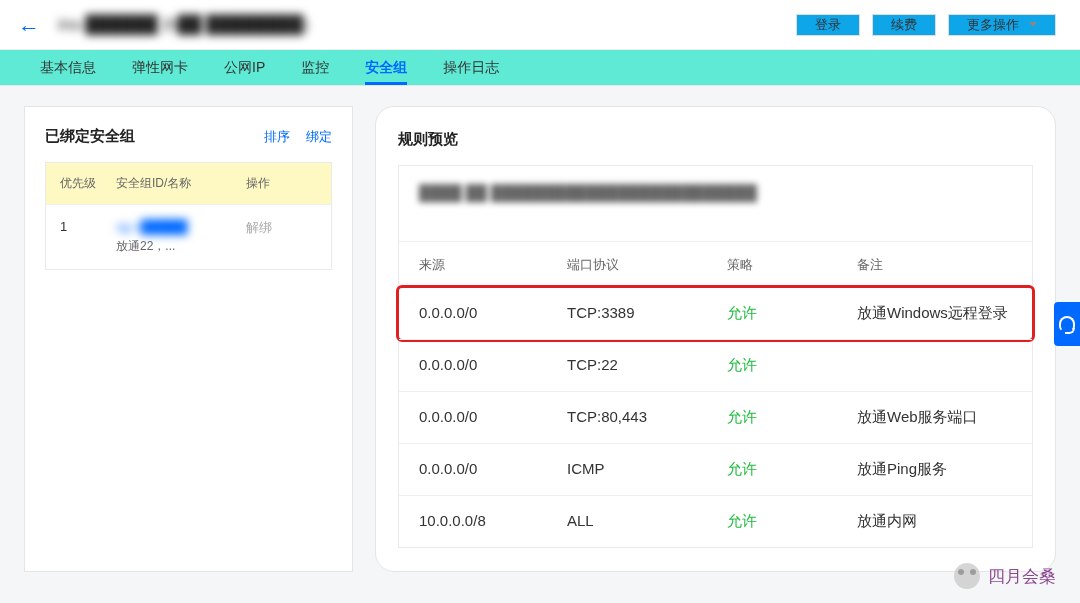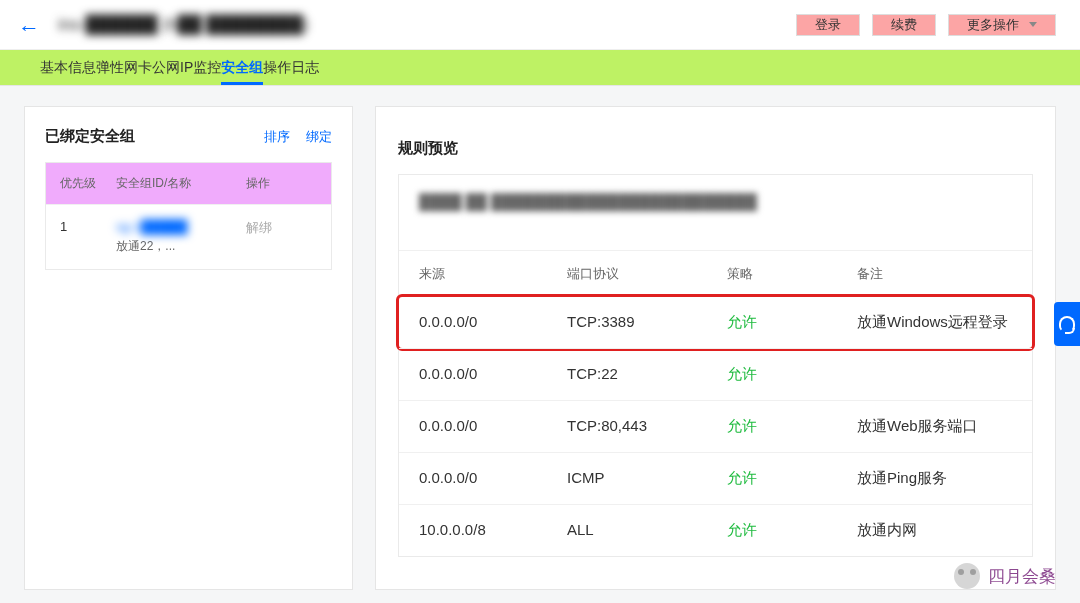--- a/index.html
+++ b/index.html
@@ -34,42 +34,43 @@
   color: #222;
 }
 .blur { filter: blur(4px); }
 .blur-light { filter: blur(3px); color:#666; }
 .header-actions {
   margin-left: auto;
   display: flex;
   gap: 12px;
 }
 .btn {
-  background: #fca5a5;
+  background: #0ea5e9;
   border: 1px solid #ddd;
   padding: 1px 18px;
   font-size: 13px;
   cursor: pointer;
   color: #333;
 }
 .btn-more { display: flex; align-items: center; gap: 10px; }
 .caret-down {
   width: 0; height: 0;
   border-left: 4px solid transparent;
   border-right: 4px solid transparent;
   border-top: 5px solid #888;
   display: inline-block;
 }
 .nav-tabs {
-  background: #bef264;
+  background: #5eead4;
   height: 36px;
   display: flex;
   align-items: flex-end;
   padding: 0 40px;
   border-bottom: 1px solid #e5e5e5;
+  gap: 36px;
 }
 .nav-tab {
   height: 36px;
   line-height: 20px;
   padding: 8px 0;
   color: #333;
   cursor: pointer;
   font-size: 14px;
 }
 .nav-tab.active {
@@ -80,39 +81,39 @@
 .content {
   display: flex;
   gap: 22px;
   padding: 20px 24px;
 }
 .panel {
   background: #fff;
   border: 1px solid #e5e5e5;
 }
 .left-panel { width: 329px; padding: 20px; }
-.right-panel { flex: 1; padding: 32px 22px; min-width: 0; }
+.right-panel { flex: 1; padding: 23px 22px; min-width: 0; border-radius: 19px; }
 .panel-header {
   display: flex;
   align-items: center;
   margin-bottom: 16px;
 }
 .panel-title {
   font-size: 15px;
   font-weight: 600;
   color: #222;
 }
 .panel-links { margin-left: auto; display: flex; gap: 16px; }
 .link { color: #0069ff; font-size: 13px; cursor: pointer; }
 .sg-table {
   border: 1px solid #eaeaea;
 }
 .sg-head {
   display: flex;
-  background: #f0abfc;
+  background: #fef9c3;
   padding: 12px 14px;
   font-size: 12px;
   color: #666;
 }
 .sg-row {
   display: flex;
   padding: 14px;
   border-top: 1px solid #f0f0f0;
   font-size: 13px;
 }

